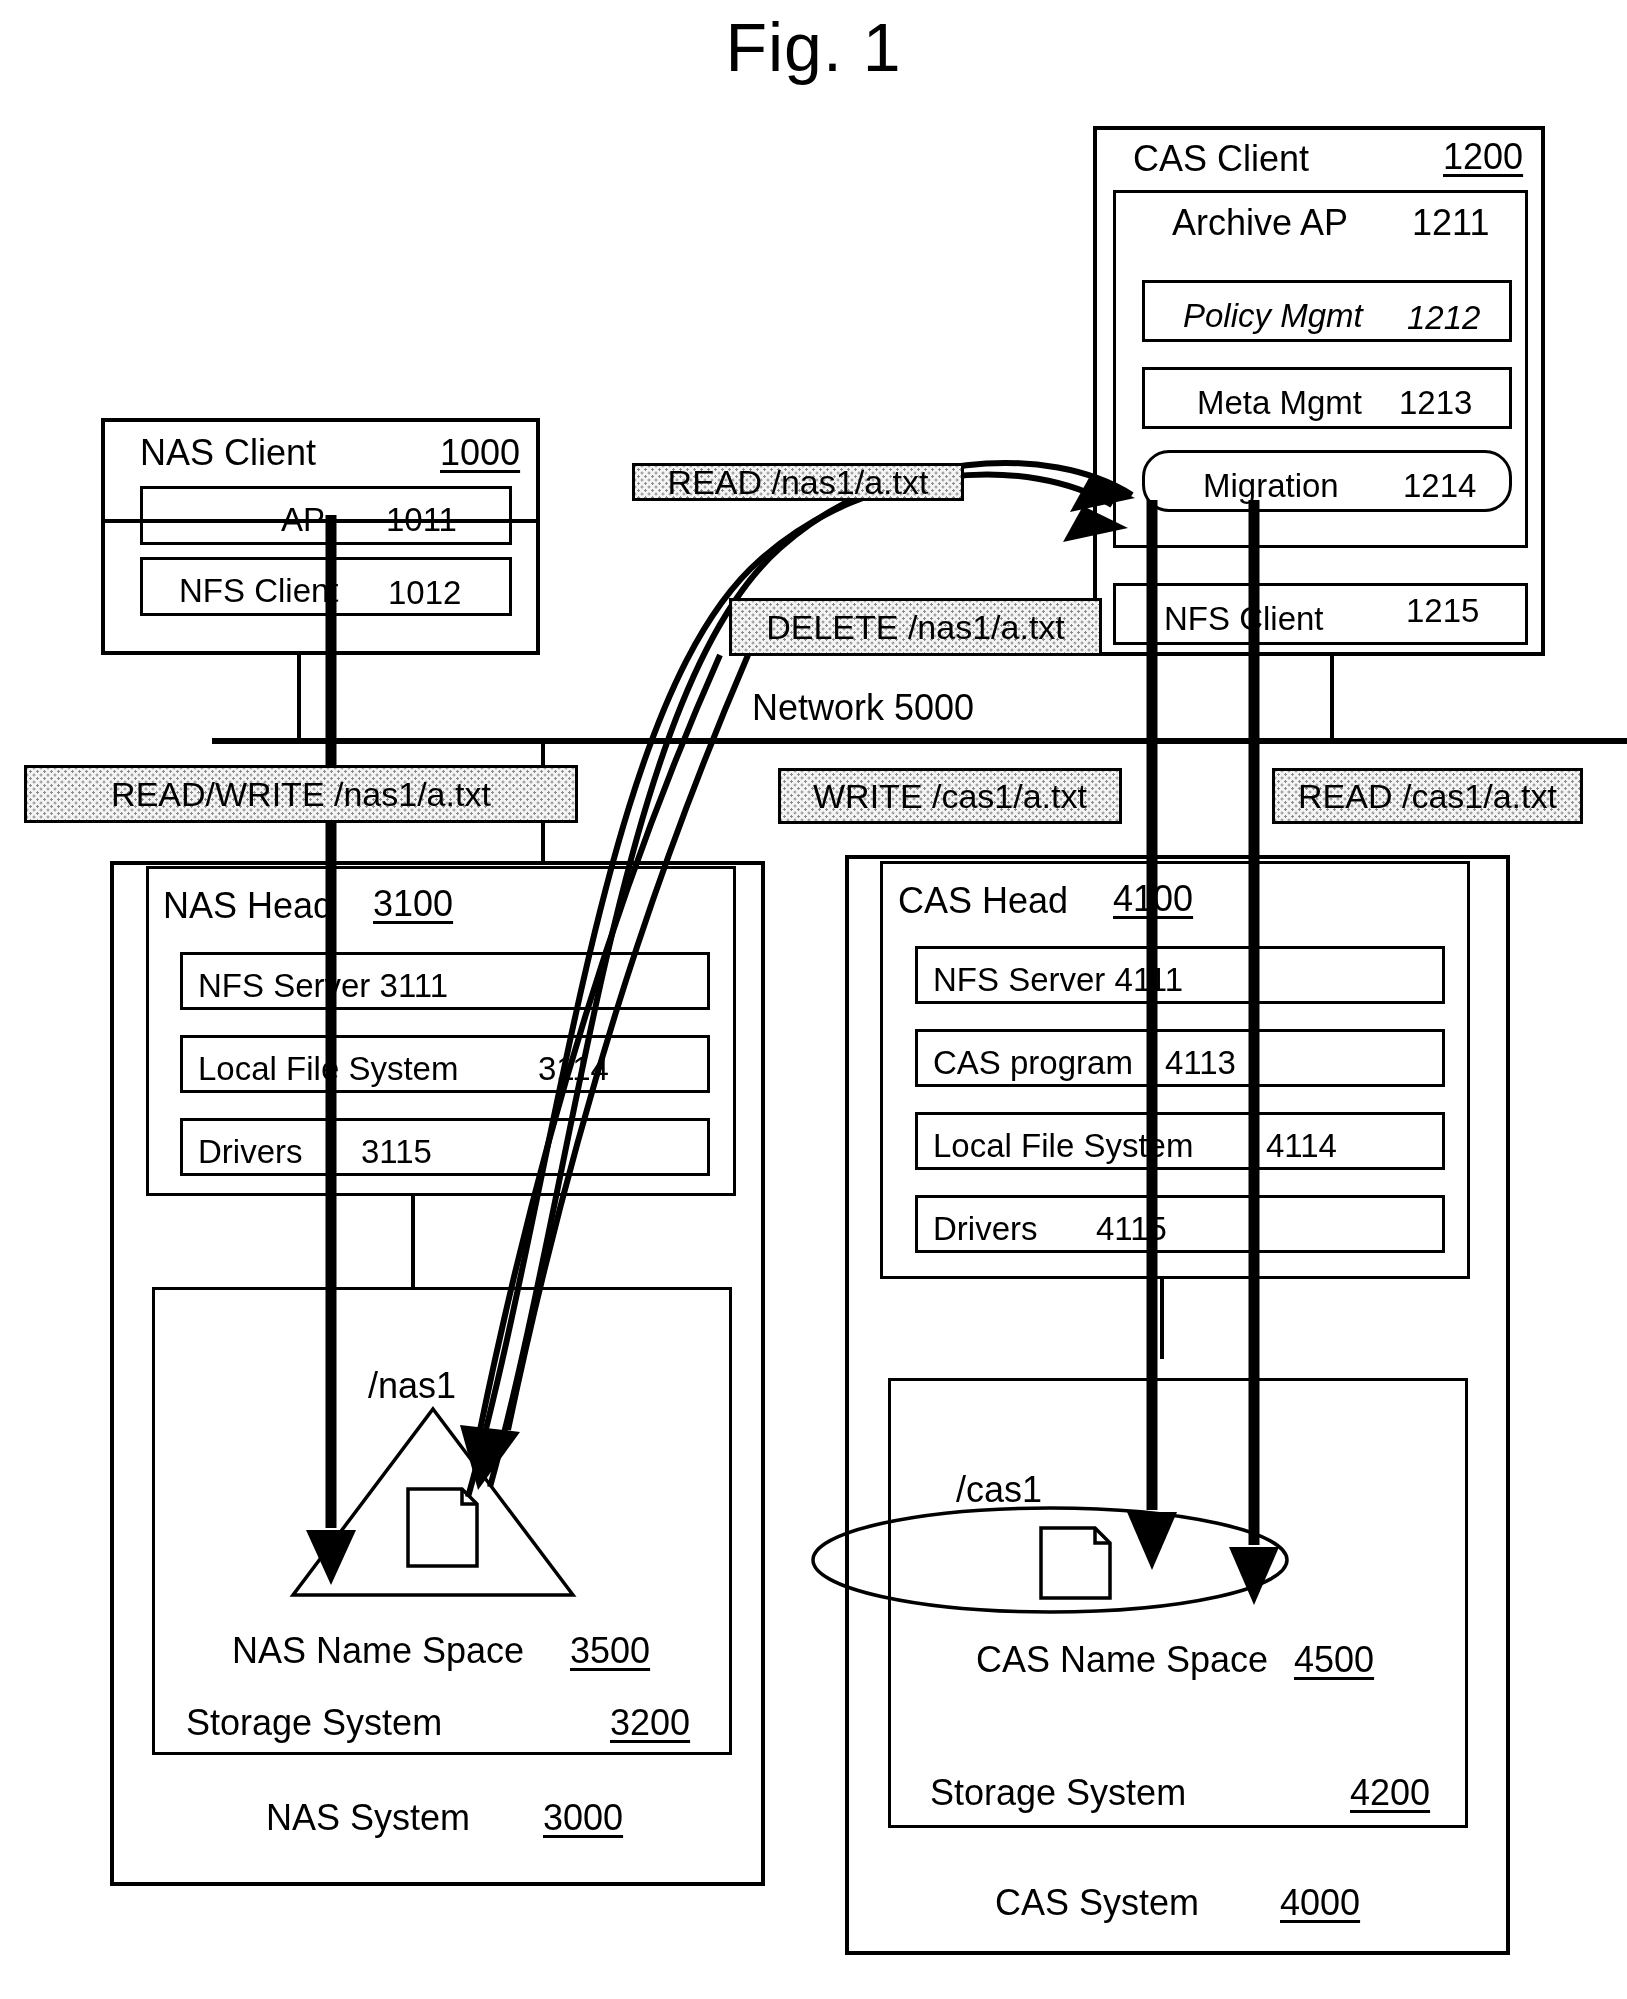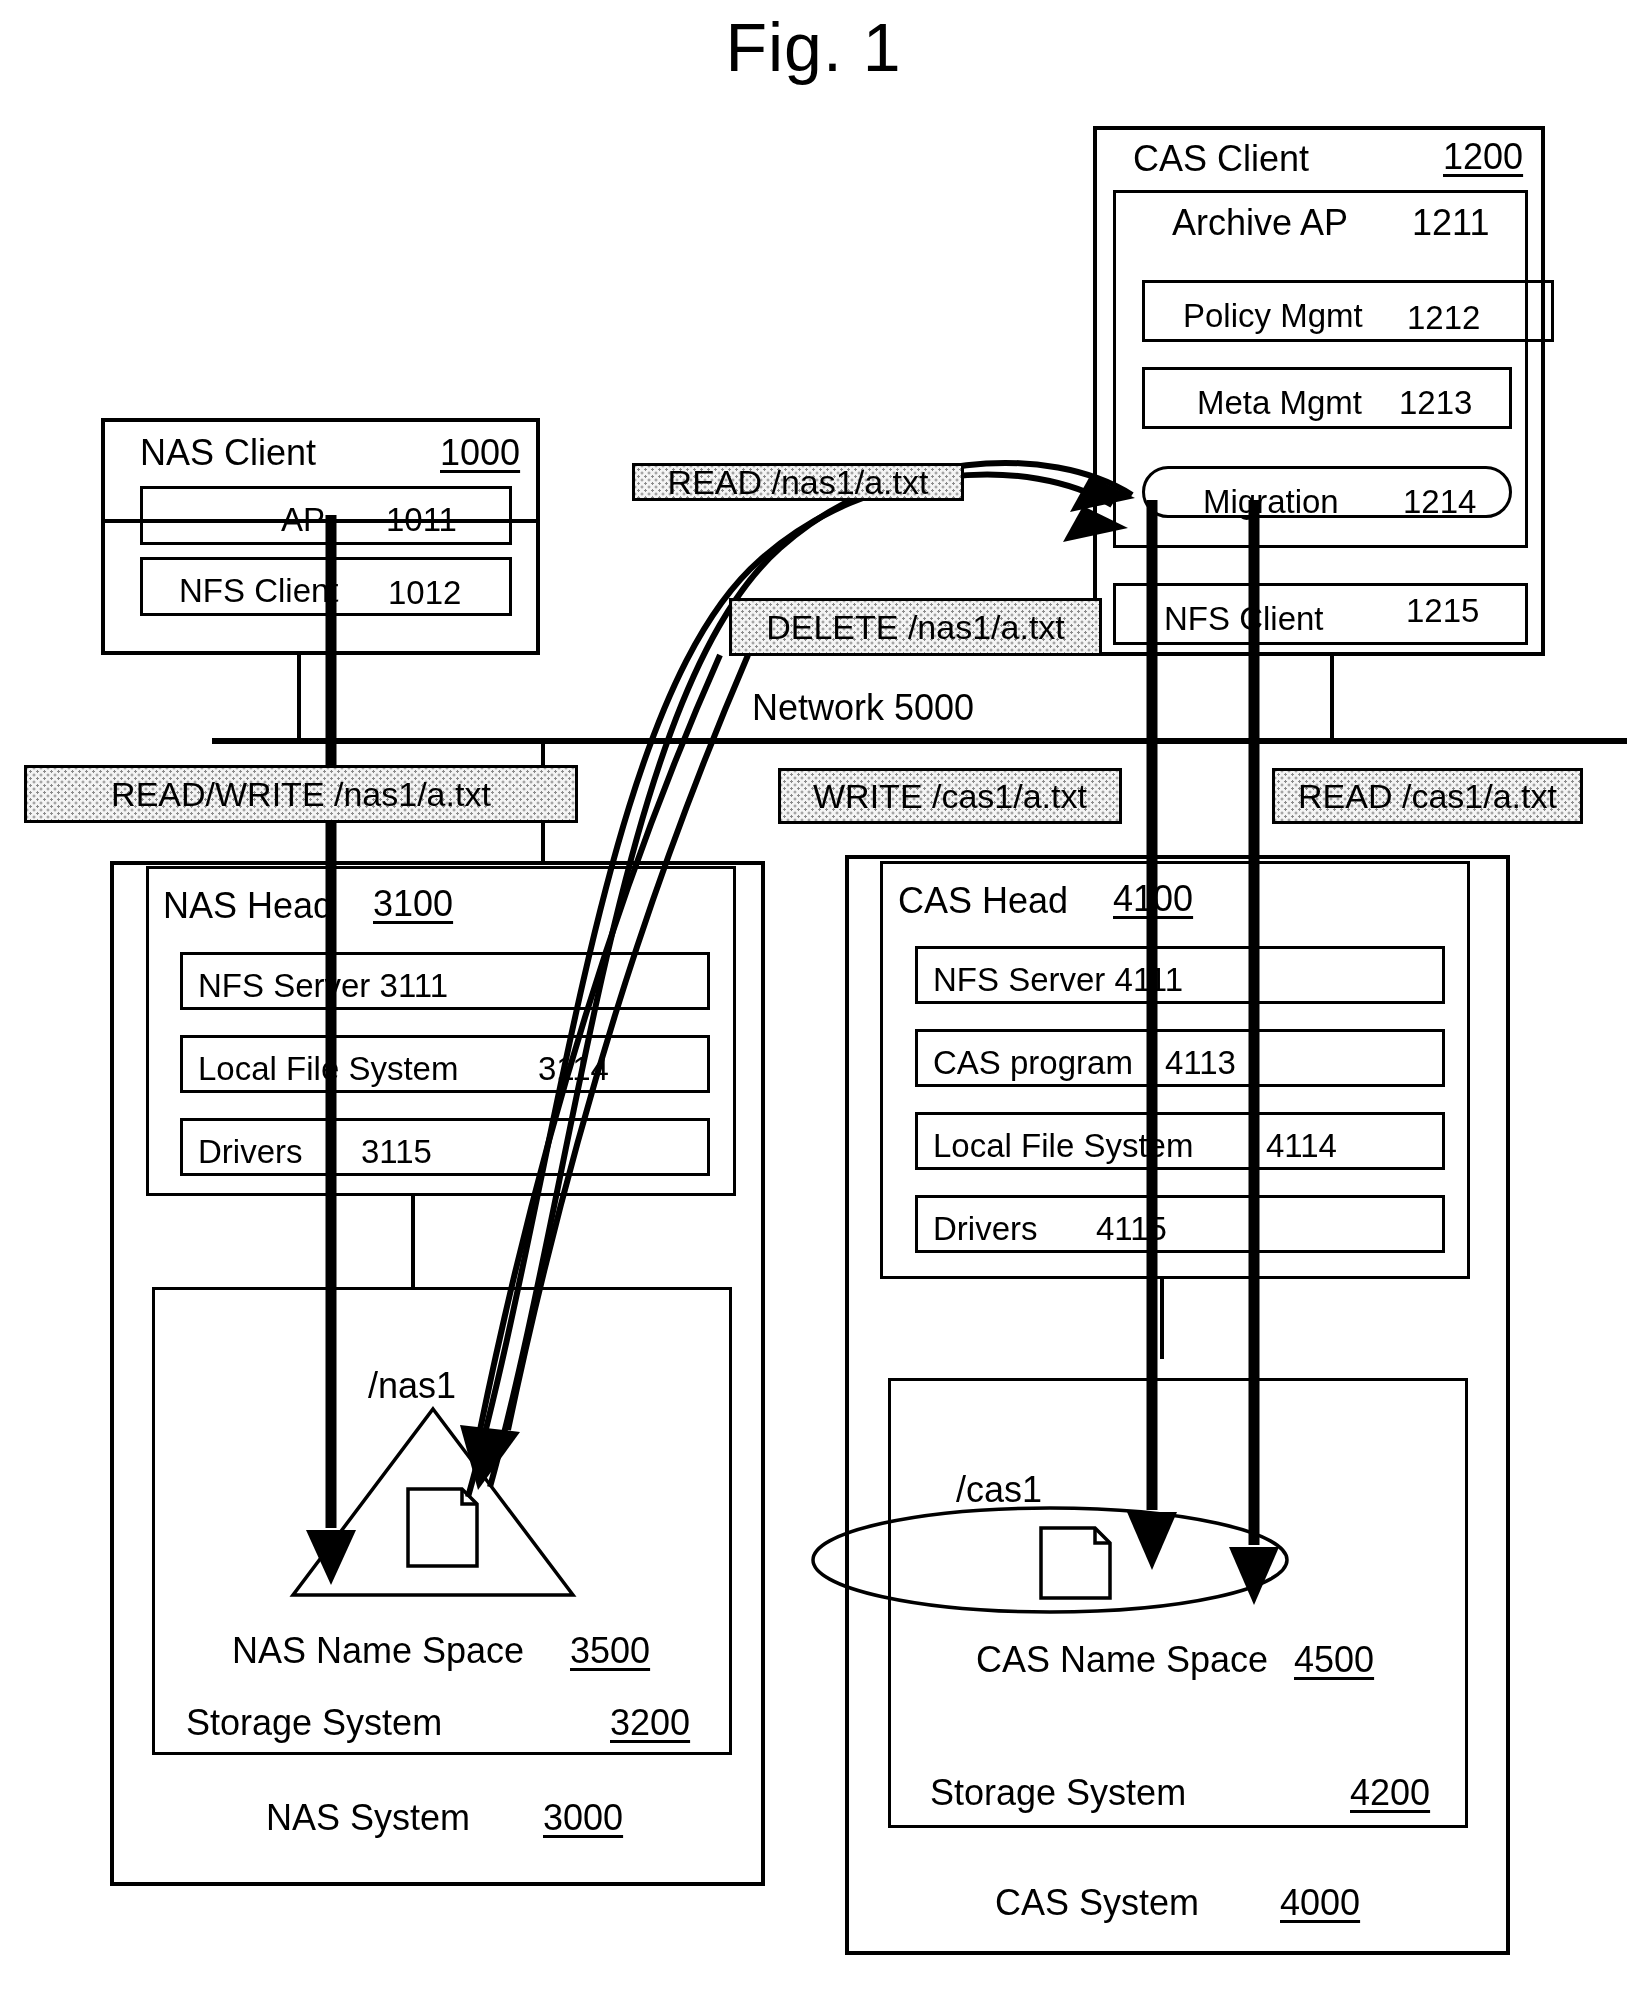--- a/index.html
+++ b/index.html
@@ -181,31 +181,31 @@
 </div>
 
 <div class="box thick" style="left:1093px; top:126px; width:452px; height:530px;"></div>
 <div class="lbl big" style="left:1133px; top:141px;">CAS Client</div>
 <div class="lbl big ref-u" style="left:1443px; top:139px;">1200</div>
 
 <div class="box" style="left:1113px; top:190px; width:415px; height:358px;"></div>
 <div class="lbl big" style="left:1172px; top:205px;">Archive AP</div>
 <div class="lbl big" style="left:1412px; top:205px;">1211</div>
 
-<div class="row" style="left:1142px; top:280px; width:412px; height:62px;">
+<div class="row" style="left:1142px; top:280px; width:370px; height:62px;font-style:italic;">
   <span class="row-text" style="left:38px; top:16px;">Policy Mgmt</span>
   <span class="row-text" style="left:262px; top:18px;">1212</span>
 </div>
 
 <div class="row" style="left:1142px; top:367px; width:370px; height:62px;">
   <span class="row-text" style="left:52px; top:16px;">Meta Mgmt</span>
   <span class="row-text" style="left:254px; top:16px;">1213</span>
 </div>
 
-<div class="row" style="left:1142px; top:466px; width:370px; height:52px;border-radius:27px;">
+<div class="row" style="left:1142px; top:450px; width:370px; height:62px;border-radius:27px;">
   <span class="row-text" style="left:58px; top:16px;">Migration</span>
   <span class="row-text" style="left:258px; top:16px;">1214</span>
 </div>
 
 <div class="row" style="left:1113px; top:583px; width:415px; height:62px;">
   <span class="row-text" style="left:48px; top:16px;">NFS Client</span>
   <span class="row-text" style="left:290px; top:8px;text-align:right;">1215</span>
 </div>
 
 <div class="hline" style="left:212px; top:738px; width:1415px; height:6px;"></div>

